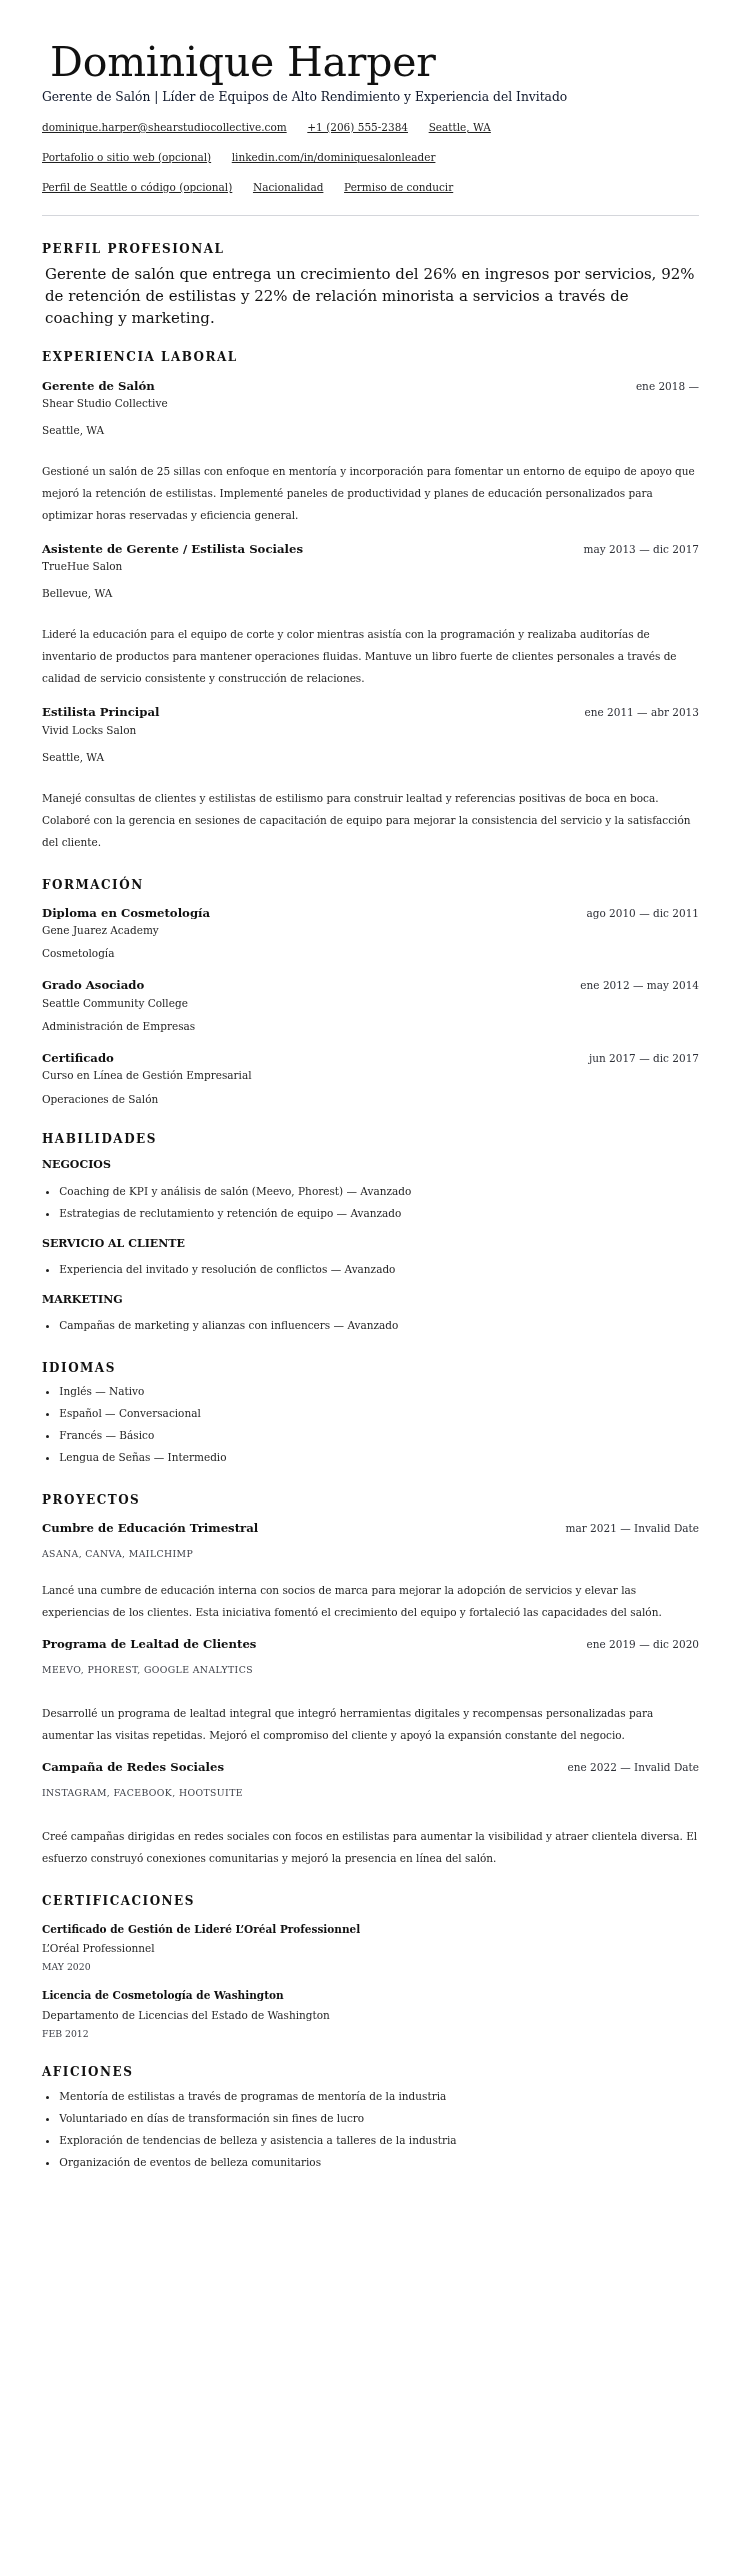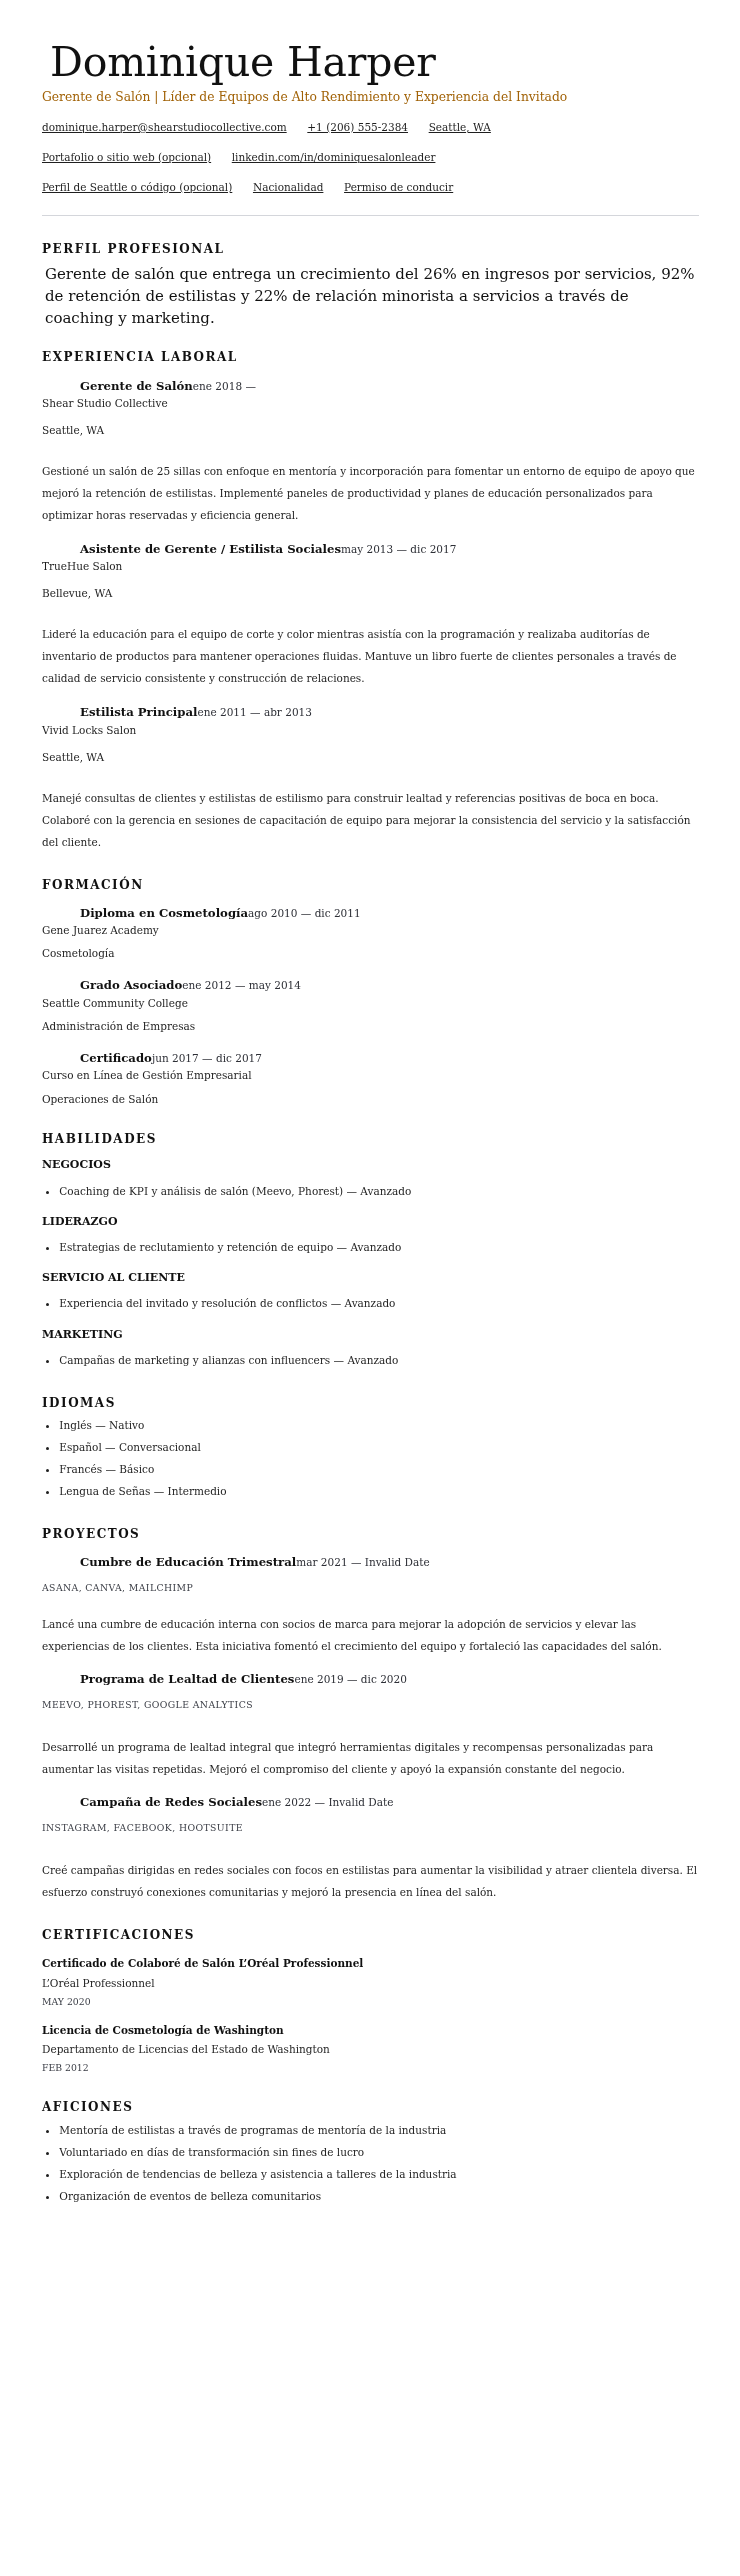--- a/index.html
+++ b/index.html
@@ -1,26 +1,26 @@
 <!DOCTYPE html>
 <html style="font-size:10px"><head>
 <meta charset="utf-8">
 <style>
   html, body { margin: 0; padding: 0; background: #ffffff; }
   body { width: 741px; min-height: 2576px; font-family: "DejaVu Serif", serif; color: #111111; }
   .page { padding: 36px 42px 37px 42px; width: 657px; box-sizing: content-box; }
   .name { font-size: 41px; font-weight: normal; line-height: 37px; margin: 8px; letter-spacing: -0.2px; }
-  .headline { font-size: 12.3px; line-height: 17.3px; margin: 2.5px 0 13.6px 0; color: #a16207; }
+  .headline { font-size: 12.3px; line-height: 17.3px; margin: 2.5px 0 13.6px 0; color: #0f172a; }
   .contact-row { font-size: 10.5px; line-height: 15px; margin: 0 0 15px 0; color: #1f1f1f; }
   .contact-row span { margin-right: 17.3px; text-decoration: underline; }
   .contact-row span:last-child { margin-right: 0; }
   .sep { border: 0; border-top: 1.2px solid #d4d6db; margin: 20px 0 27px 0; }
   .section-title { font-size: 12px; font-weight: bold; letter-spacing: 1.5px; text-transform: uppercase; margin: 0 0 7.4px 0; line-height: 12.3px; }
   .summary { font-size: 15px; line-height: 22px; margin: 0 0 22px 3px; }
-  .entry-head { display: flex; justify-content: flex-start; align-items: baseline; margin-left: 38px; }
+  .entry-head { display: flex; justify-content: space-between; align-items: baseline; }
   .entry-title { font-size: 11.7px; font-weight: bold; line-height: 17.3px; }
   .entry-date { font-size: 10.5px; color: #2d2f36; line-height: 17.3px; white-space: nowrap; }
   .entry-sub { font-size: 10.5px; line-height: 16px; color: #1f1f1f; }
   .entry-loc { font-size: 10.5px; line-height: 16px; margin-top: 11px; color: #1f1f1f; }
   .desc { font-size: 10.5px; line-height: 22px; margin: 22px 0 0 0; color: #1f1f1f; }
   .job { margin-bottom: 15px; }
   .job-first { margin-top: 15px; }
   .exp-section { margin-bottom: 26px; }
   .edu { margin-bottom: 16px; }
   .edu-field { font-size: 10.5px; line-height: 16px; margin-top: 7.4px; color: #1f1f1f; }
@@ -136,21 +136,20 @@
   <section class="skills-section">
     <h2 class="section-title">HABILIDADES</h2>
 
     <div>
       <div class="skill-cat">NEGOCIOS</div>
       <ul>
         <li>Coaching de KPI y análisis de salón (Meevo, Phorest) — Avanzado</li>
       </ul>
     </div>
     <div>
-      <div class="skill-cat">LIDERAZGO</div>
       <ul>
         <li>Estrategias de reclutamiento y retención de equipo — Avanzado</li>
       </ul>
     </div>
     <div>
       <div class="skill-cat">SERVICIO AL CLIENTE</div>
       <ul>
         <li>Experiencia del invitado y resolución de conflictos — Avanzado</li>
       </ul>
     </div>
@@ -200,21 +199,21 @@
       </div>
       <div class="tech">INSTAGRAM, FACEBOOK, HOOTSUITE</div>
       <p class="desc" style="margin-top:23.5px">Creé campañas dirigidas en redes sociales con focos en estilistas para aumentar la visibilidad y atraer clientela diversa. El esfuerzo construyó conexiones comunitarias y mejoró la presencia en línea del salón.</p>
     </div>
   </section>
 
   <section class="block">
     <h2 class="section-title">CERTIFICACIONES</h2>
 
     <div class="cert">
-      <div class="cert-title">Certificado de Colaboré de Salón L’Oréal Professionnel</div>
+      <div class="cert-title">Certificado de Gestión de Lideré L’Oréal Professionnel</div>
       <div class="cert-issuer">L’Oréal Professionnel</div>
       <div class="cert-date">MAY 2020</div>
     </div>
 
     <div class="cert">
       <div class="cert-title">Licencia de Cosmetología de Washington</div>
       <div class="cert-issuer">Departamento de Licencias del Estado de Washington</div>
       <div class="cert-date">FEB 2012</div>
     </div>
   </section>

